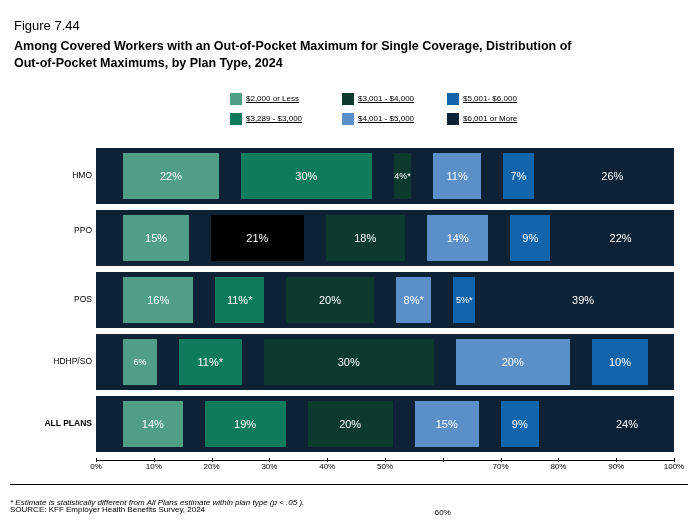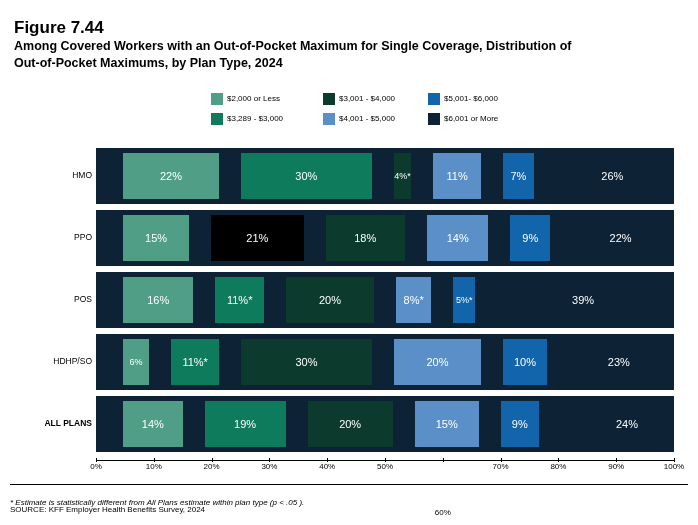--- a/index.html
+++ b/index.html
@@ -9,41 +9,42 @@
     height: 525px;
     background: #ffffff;
     font-family: "Liberation Sans", sans-serif;
     color: #000000;
     position: relative;
     overflow: hidden;
   }
   .fig-num {
     position: absolute;
     left: 14px; top: 18px;
-    font-size: 17px;
-    font-weight: bold;
+    font-size: 13px;
+    font-weight: normal;
   }
   .title {
     position: absolute;
     left: 14px; top: 38px;
     width: 670px;
     font-size: 12.5px;
     font-weight: bold;
     line-height: 17px;
   }
   .legend {
     position: absolute;
-    left: 211px; top: 90px;
+    left: 230px; top: 90px;
     width: 310px;
     display: grid;
     grid-template-columns: 112px 105px 95px;
     grid-auto-rows: 17px;
     column-gap: 0px;
     row-gap: 3px;
     font-size: 8px;
+    text-decoration: underline;
   }
   .legend-item {
     display: flex;
     align-items: center;
     gap: 4px;
   }
   .legend-swatch {
     width: 12px; height: 12px;
     display: inline-block;
     flex: 0 0 auto;
@@ -199,21 +200,21 @@
       <div class="seg" style="background: rgb(90, 143, 199); width: 14.1414%;">
         <span>14%</span>
       </div>
       <div class="seg" style="background: rgb(18, 100, 171); width: 9.09091%;">
         <span>9%</span>
       </div>
       <div class="seg" style="background: rgb(13, 34, 53); width: 22.2222%;">
         <span>22%</span>
       </div>
     </div>
-    <div class="cat-label" style="position: absolute; left: -92px; top: 84px;">PPO</div>
+    <div class="cat-label" style="position: absolute; left: -92px; top: 77px;">PPO</div>
     <div class="row" style="top: 124px;">
       <div class="seg" style="background: rgb(79, 158, 133); width: 16.1616%;">
         <span>16%</span>
       </div>
       <div class="seg" style="background: rgb(14, 124, 92); width: 11.1111%;">
         <span>11%*</span>
       </div>
       <div class="seg" style="background: rgb(12, 59, 46); width: 20.202%;">
         <span>20%</span>
       </div>
@@ -236,23 +237,20 @@
         <span>11%*</span>
       </div>
       <div class="seg" style="background: rgb(12, 59, 46); width: 30%;">
         <span>30%</span>
       </div>
       <div class="seg" style="background: rgb(90, 143, 199); width: 20%;">
         <span>20%</span>
       </div>
       <div class="seg" style="background: rgb(18, 100, 171); width: 10%;">
         <span>10%</span>
-      </div>
-      <div class="seg" style="background: rgb(13, 34, 53); width: 23%;">
-        <span>23%</span>
       </div>
     </div>
     <div class="cat-label" style="position: absolute; left: -92px; top: 208px;">HDHP/SO</div>
     <div class="row" style="top: 248px;">
       <div class="seg" style="background: rgb(79, 158, 133); width: 13.8614%;">
         <span>14%</span>
       </div>
       <div class="seg" style="background: rgb(14, 124, 92); width: 18.8119%;">
         <span>19%</span>
       </div>

